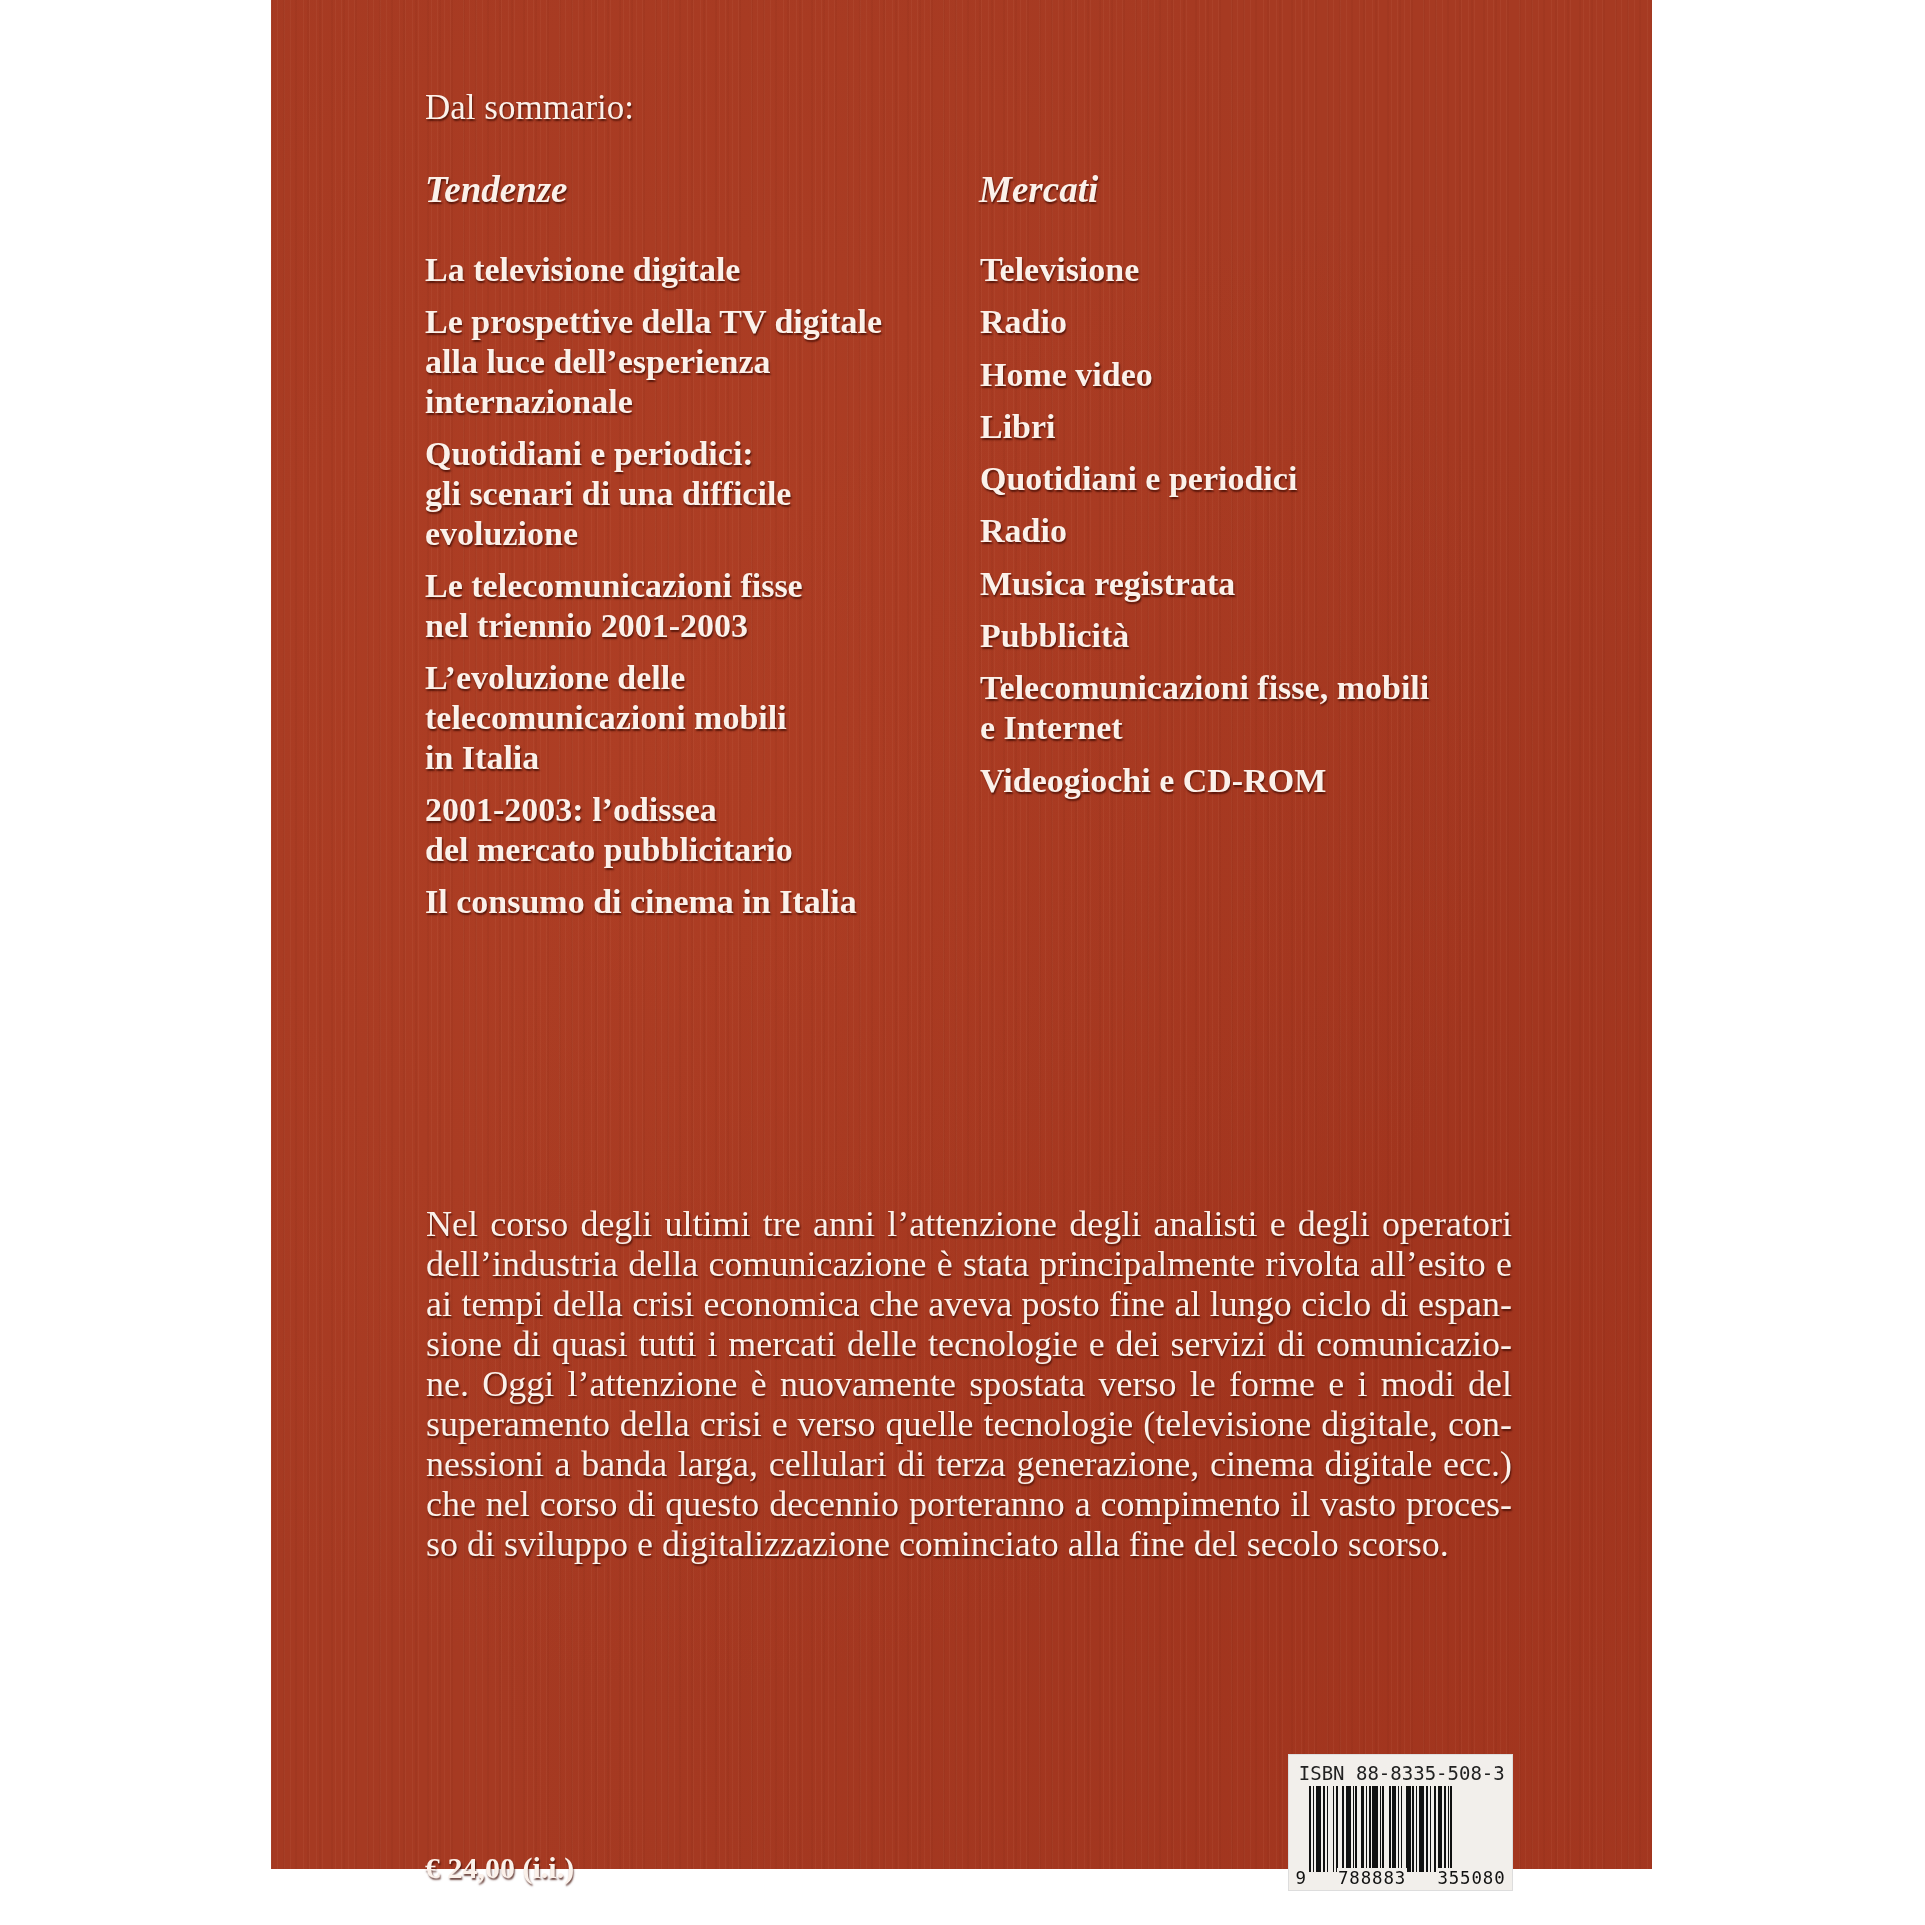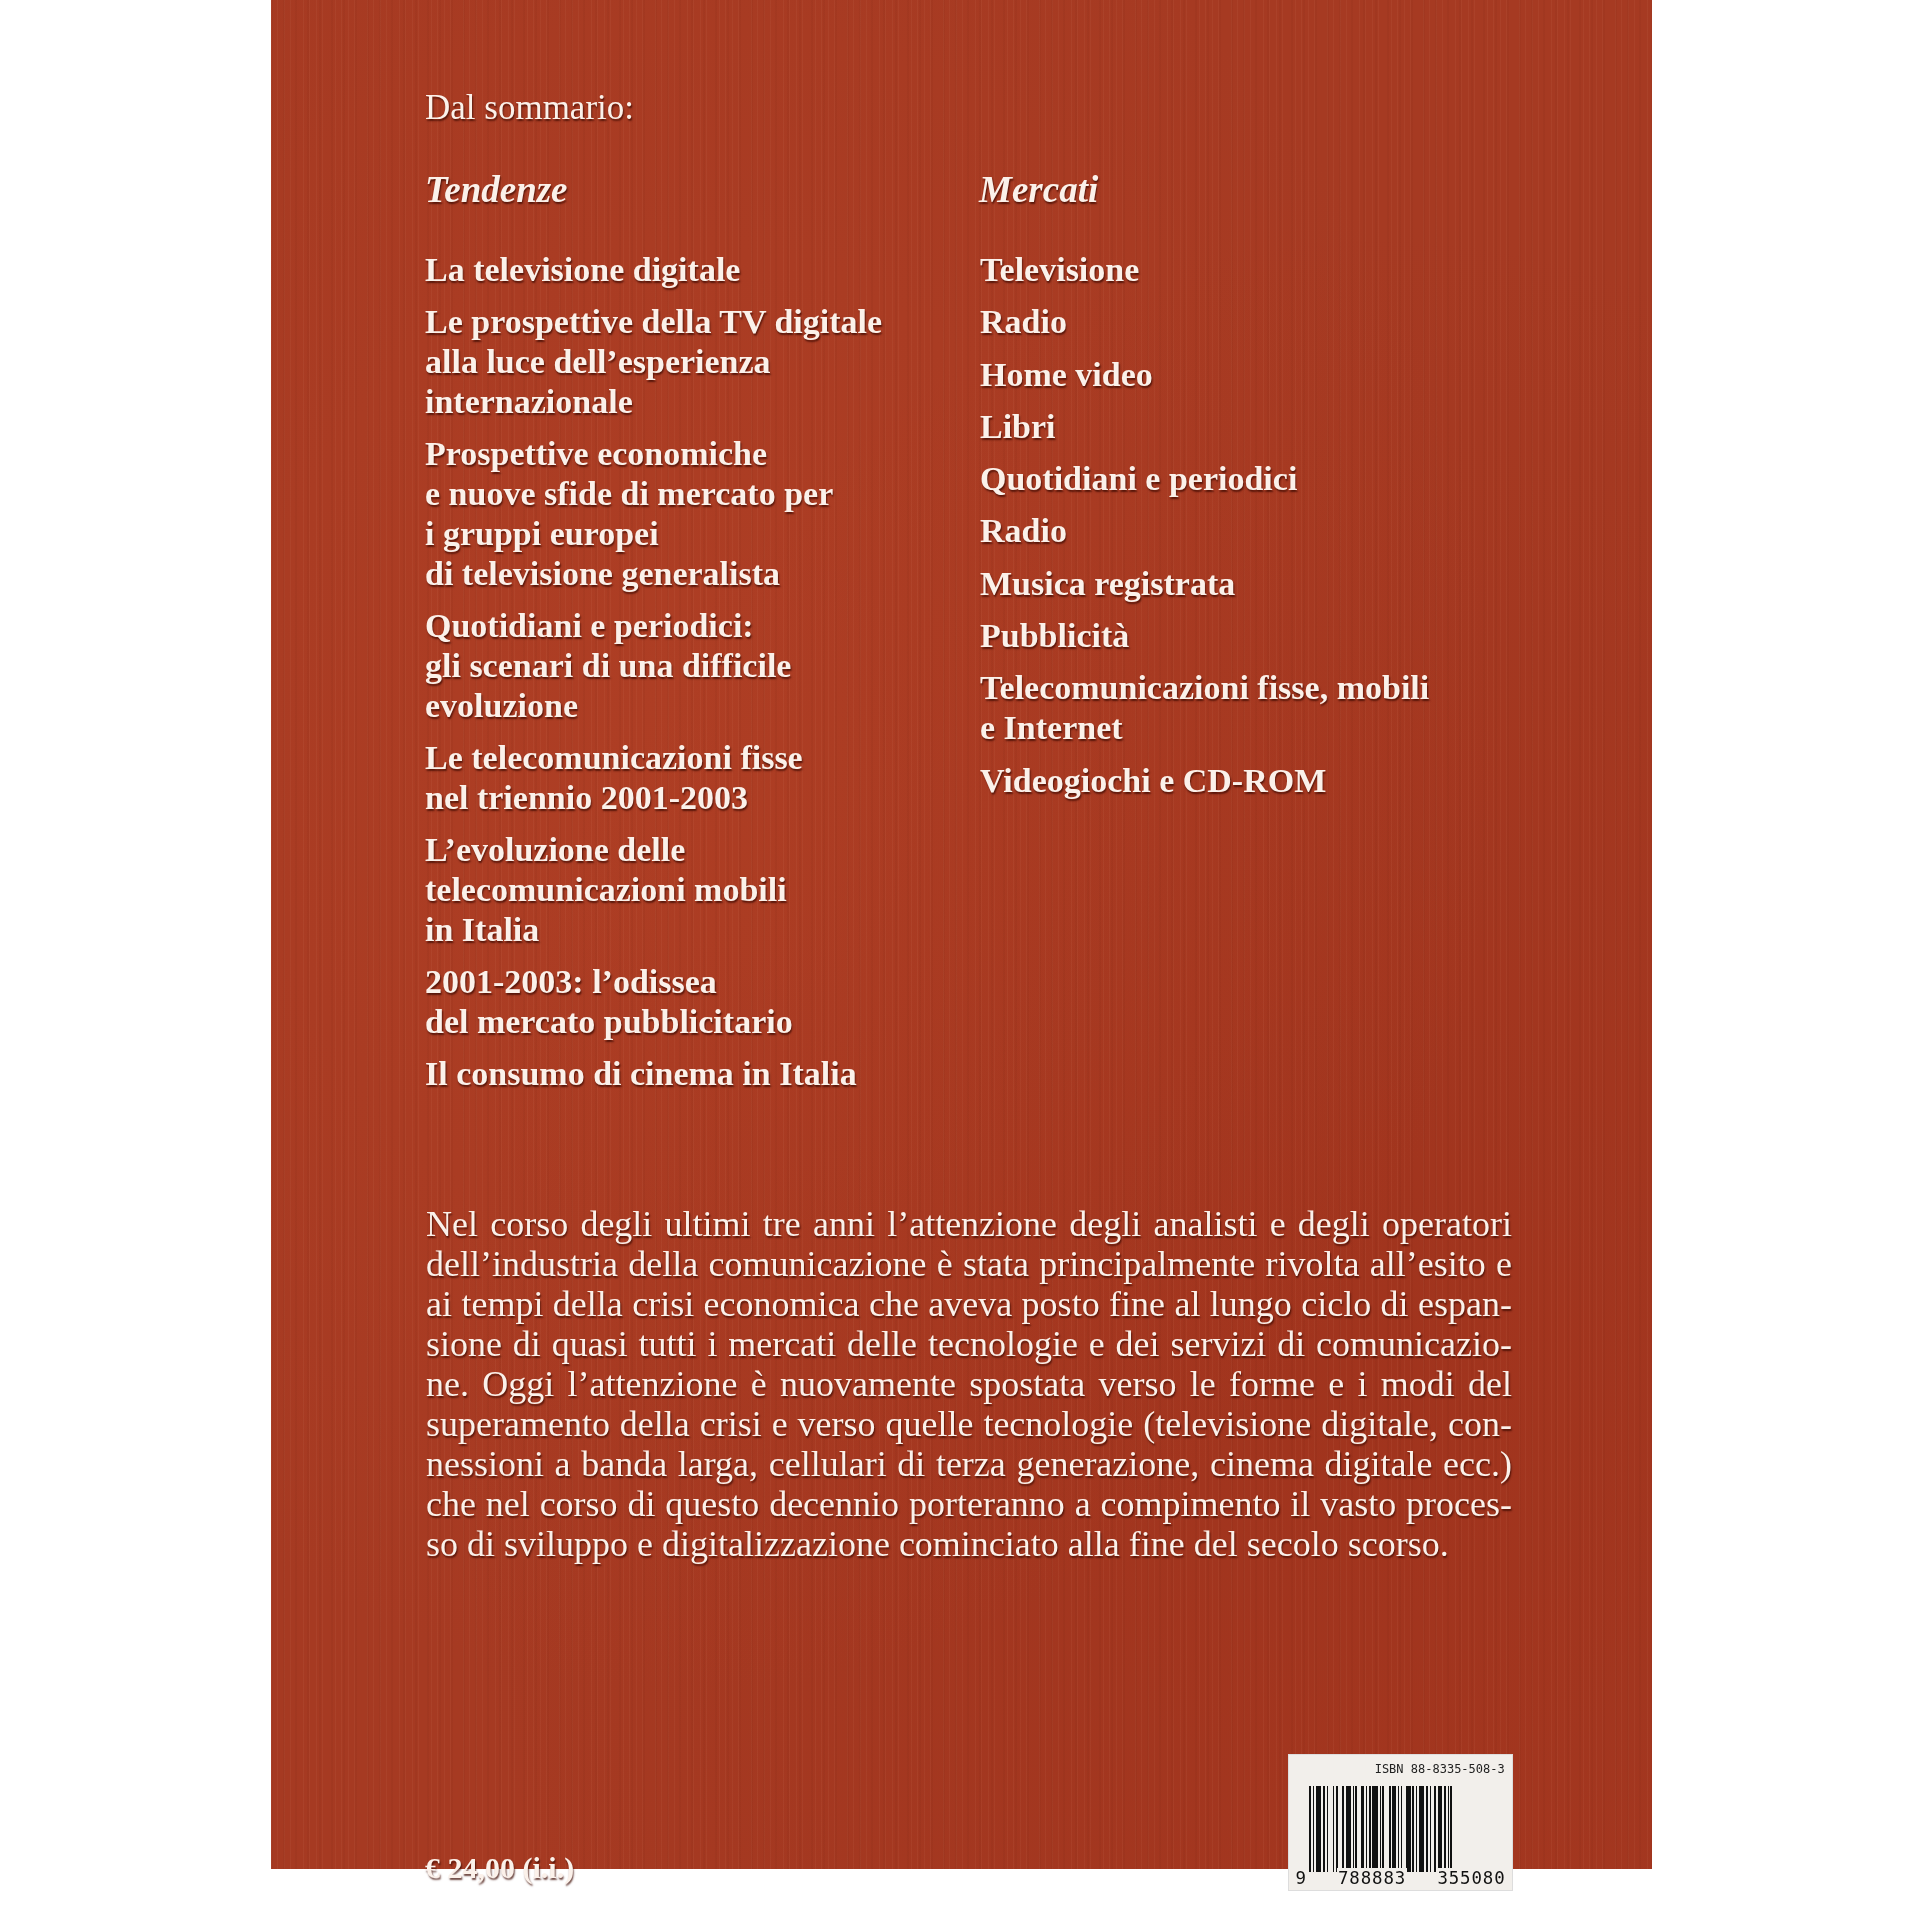--- a/index.html
+++ b/index.html
@@ -37,21 +37,21 @@
   .para span.last { text-align-last: left; }
 
   .price { left: 154px; top: 1851px; font-size: 30px; font-weight: bold; }
 
   .barcode-box {
     position: absolute; left: 1017px; top: 1754px; width: 223px; height: 135px;
     background: #f2efeb; border: 0.9px solid #ddd;
   }
   .isbn-label {
     position: absolute; left: 0; right: 7.3px; top: 7.3px; text-align: right;
-    font-family: "DejaVu Sans Mono", "Liberation Mono", monospace; font-size: 12px; color: #222;
+    font-family: "DejaVu Sans Mono", "Liberation Mono", monospace; font-size: 19px; color: #222;
   }
   .bars { position: absolute; left: 20px; top: 31px; width: 194px; height: 86px; display: flex; align-items: stretch; }
   .bars i { display: block; background: #111; margin-right: 1.8px; }
   .ean-digits {
     position: absolute; left: 5.5px; right: 5.5px; bottom: 1.8px;
     font-family: "DejaVu Sans Mono", "Liberation Mono", monospace; font-size: 17.4px; color: #111;
     letter-spacing: 0.9px; display: flex; justify-content: space-between; background: transparent;
   }
   .ean-digits span { background: #f2efeb; padding: 0 0.9px; }
 </style>
@@ -63,24 +63,20 @@
   <div class="txt intro">Dal sommario:</div>
 
   <div class="txt section-heading col-left-h">Tendenze</div>
   <div class="txt section-heading col-right-h">Mercati</div>
 
   <ul class="list list-left">
     <li>La televisione digitale</li>
     <li>Le prospettive della TV digitale
 alla luce dell’esperienza
 internazionale</li>
-    <li>Prospettive economiche
-e nuove sfide di mercato per
-i gruppi europei
-di televisione generalista</li>
     <li>Quotidiani e periodici:
 gli scenari di una difficile
 evoluzione</li>
     <li>Le telecomunicazioni fisse
 nel triennio 2001-2003</li>
     <li>L’evoluzione delle
 telecomunicazioni mobili
 in Italia</li>
     <li>2001-2003: l’odissea
 del mercato pubblicitario</li>

